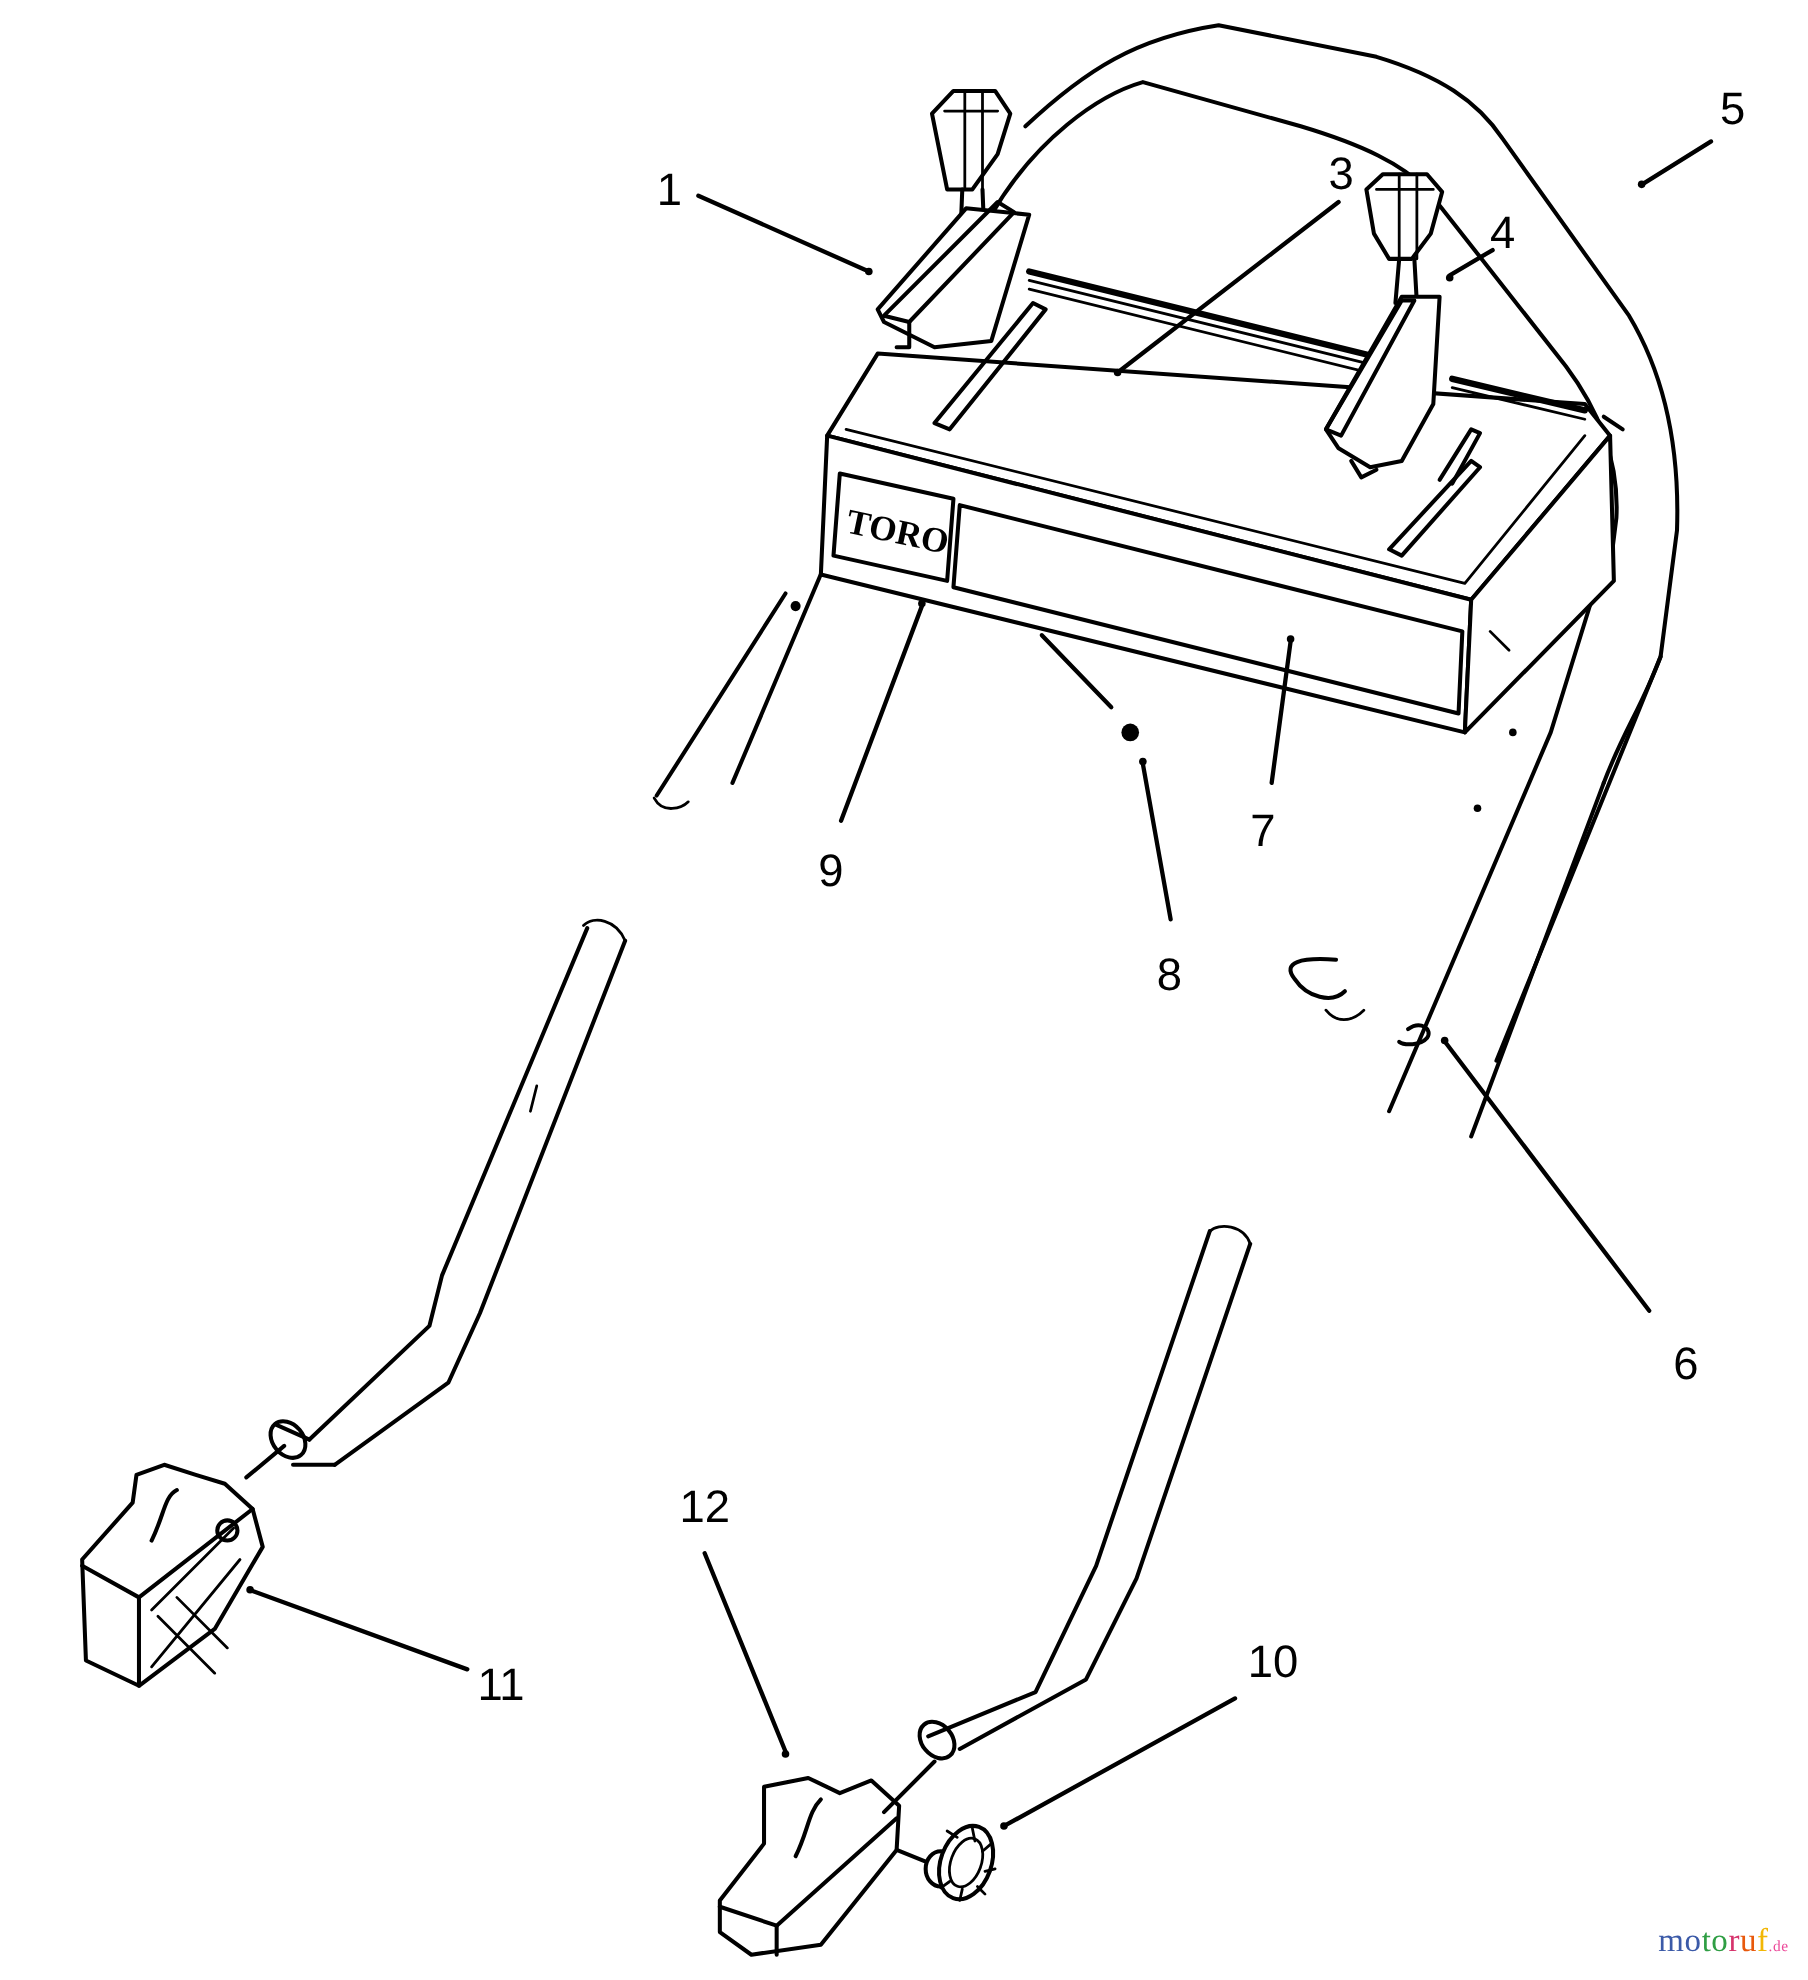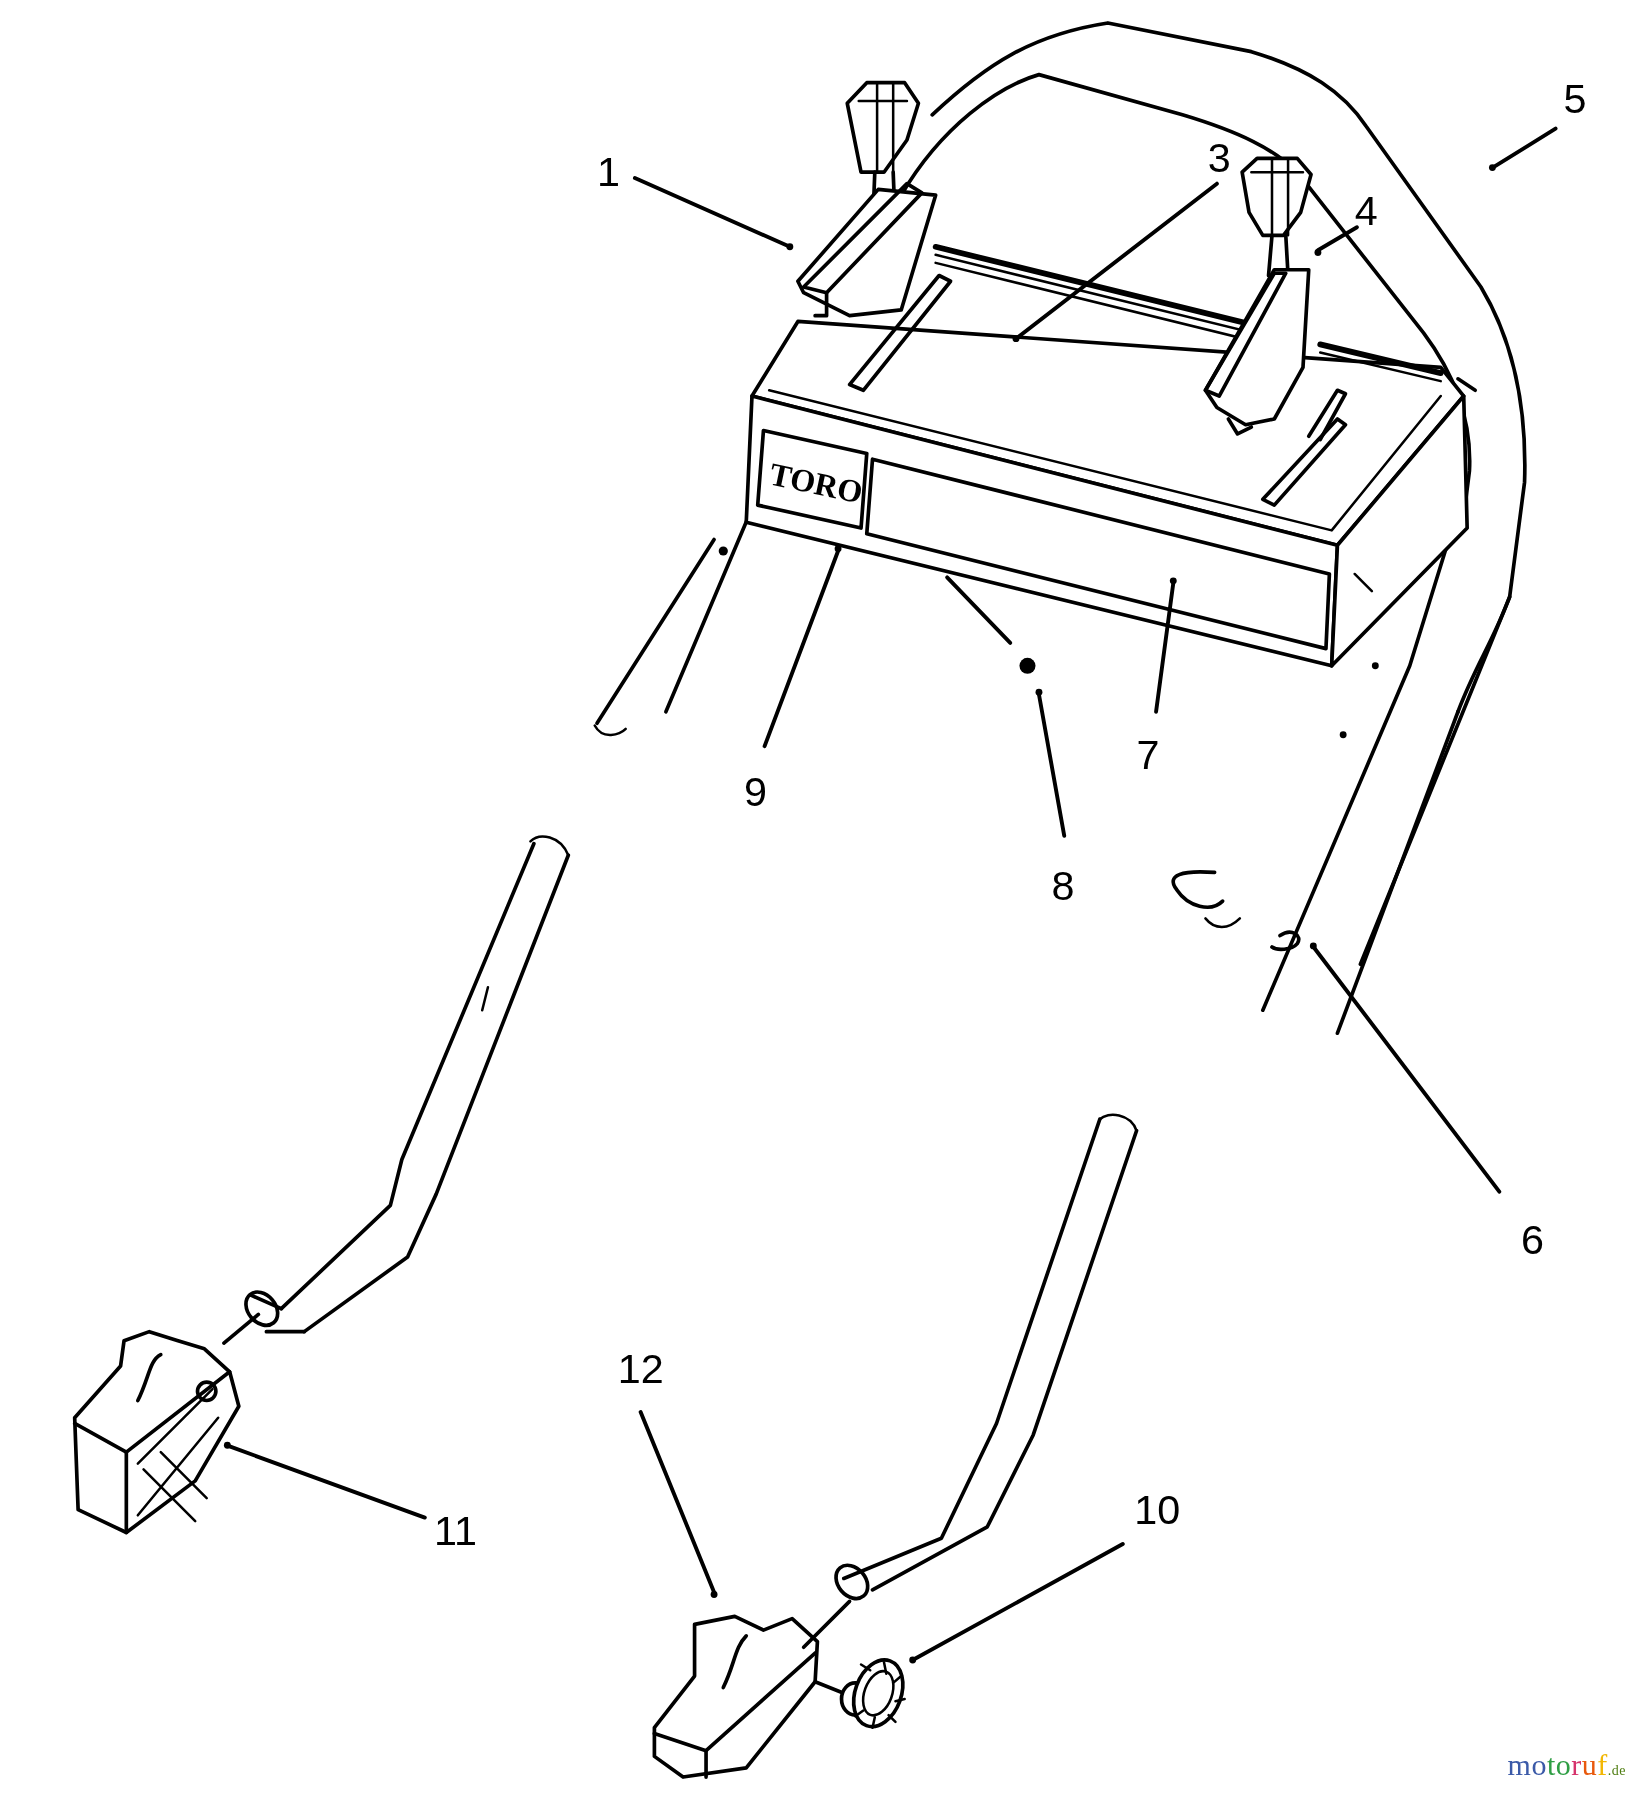--- a/index.html
+++ b/index.html
@@ -7,21 +7,21 @@
   #diagram { position:absolute; left:0; top:0; width:1644px; height:1800px; }
   .ln { fill:none; stroke:#000; stroke-width:3.2; stroke-linecap:round; stroke-linejoin:round; }
   .thin { fill:none; stroke:#000; stroke-width:2.2; stroke-linecap:round; stroke-linejoin:round; }
   .thick { fill:none; stroke:#000; stroke-width:5; stroke-linecap:round; stroke-linejoin:round; }
   .fillw { fill:#fff; stroke:#000; stroke-width:3.2; stroke-linejoin:round; }
   .leader { stroke:#000; stroke-width:3.4; stroke-linecap:round; }
   .dot { fill:#000; }
   .callout { font-family:"Liberation Sans", sans-serif; font-size:36px; fill:#000; }
   .logo-text { font-family:"Liberation Serif", serif; font-weight:bold; font-size:28px; fill:#000; }
   #watermark { position:absolute; right:18px; bottom:18px; font-family:"Liberation Serif", serif; font-size:30px; letter-spacing:0.5px; }
-  #watermark .sfx { font-size:14px; color:#4d7c0f; }
+  #watermark .sfx { font-size:14px; color:#ec4899; }
 </style>
 </head>
 <body>
 
 <svg id="diagram" viewBox="0 0 1432 1568" xmlns="http://www.w3.org/2000/svg">
 
   <g>
 
     <path class="ln" d="M812,100 C860,55 900,30 965,20 L1090,45 C1140,60 1170,80 1190,110 L1290,250 C1320,300 1330,360 1328,420 L1315,520 C1300,560 1285,580 1270,620"></path>
 

